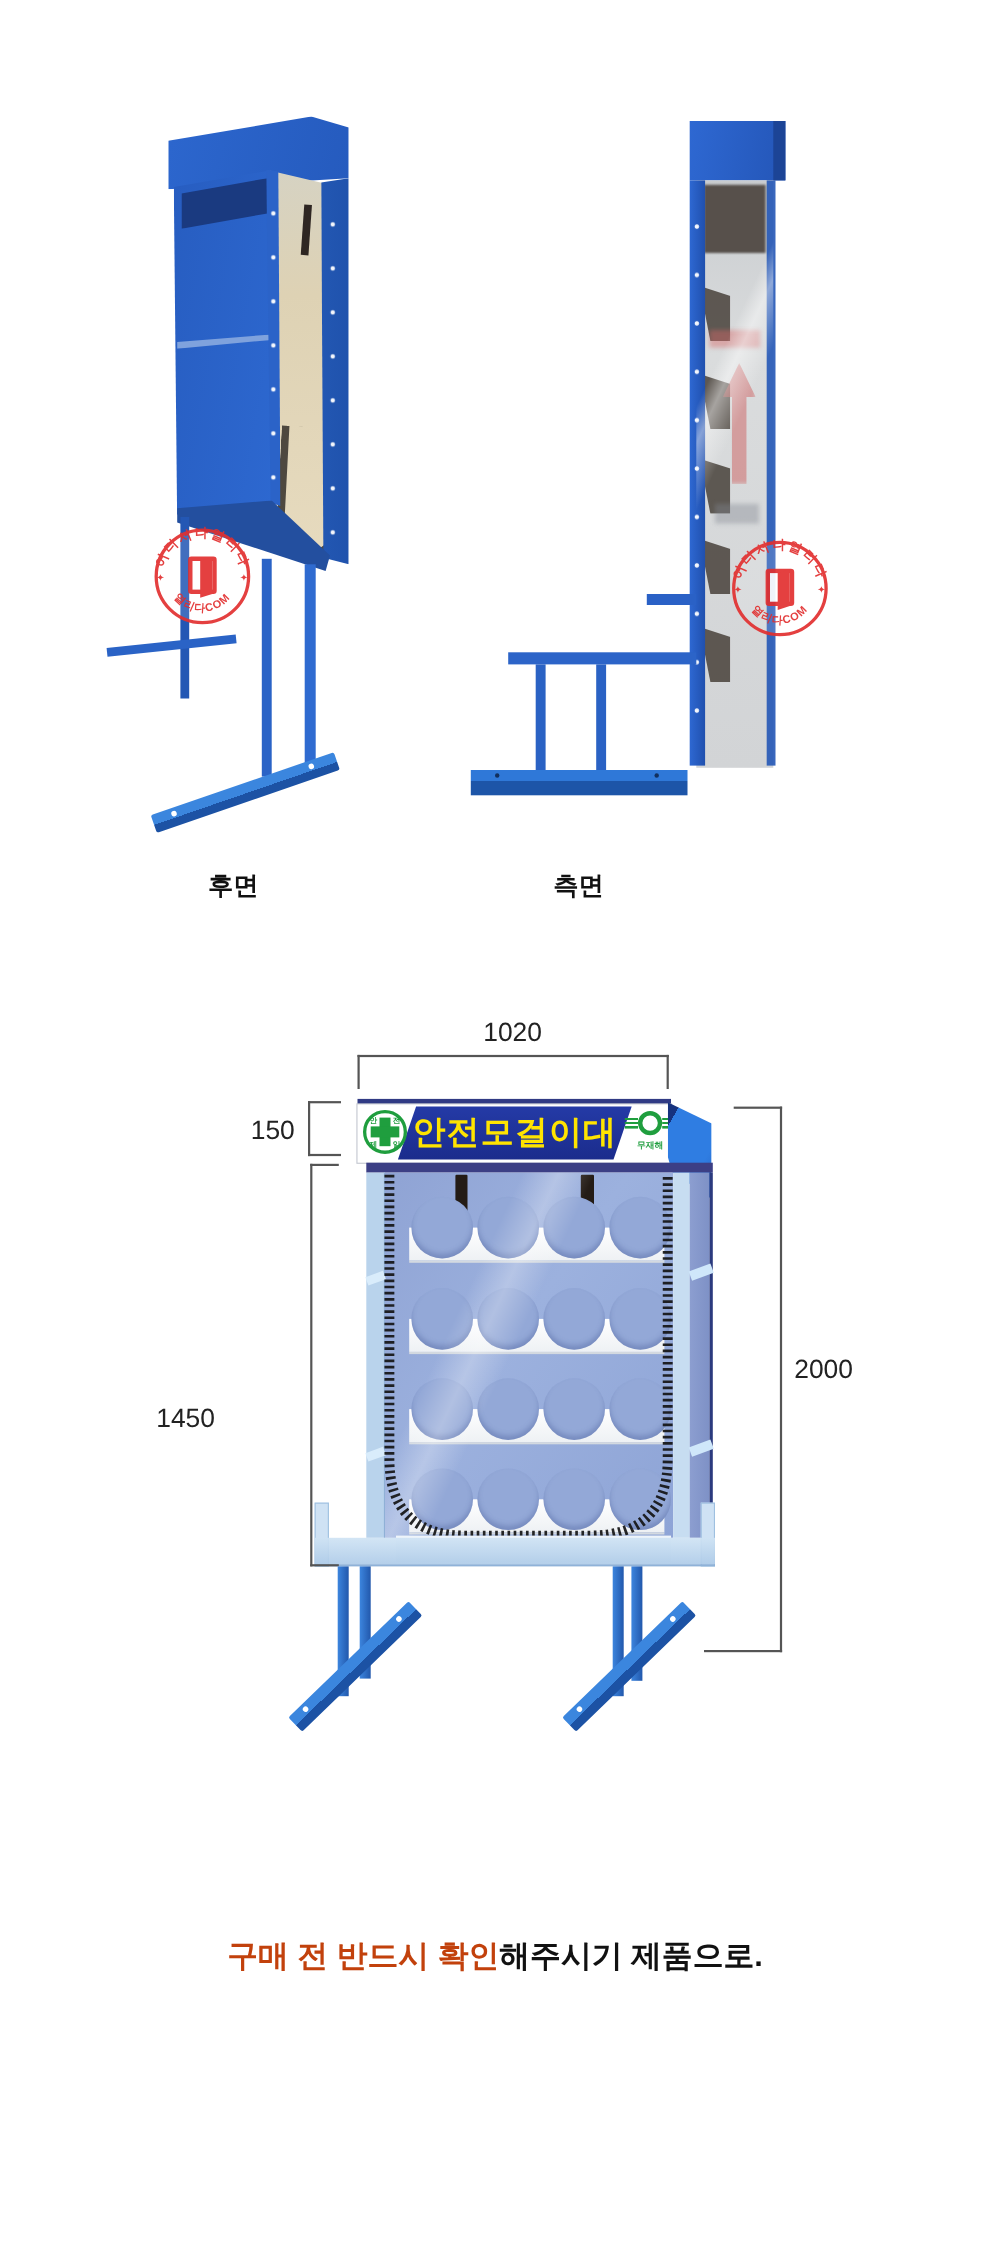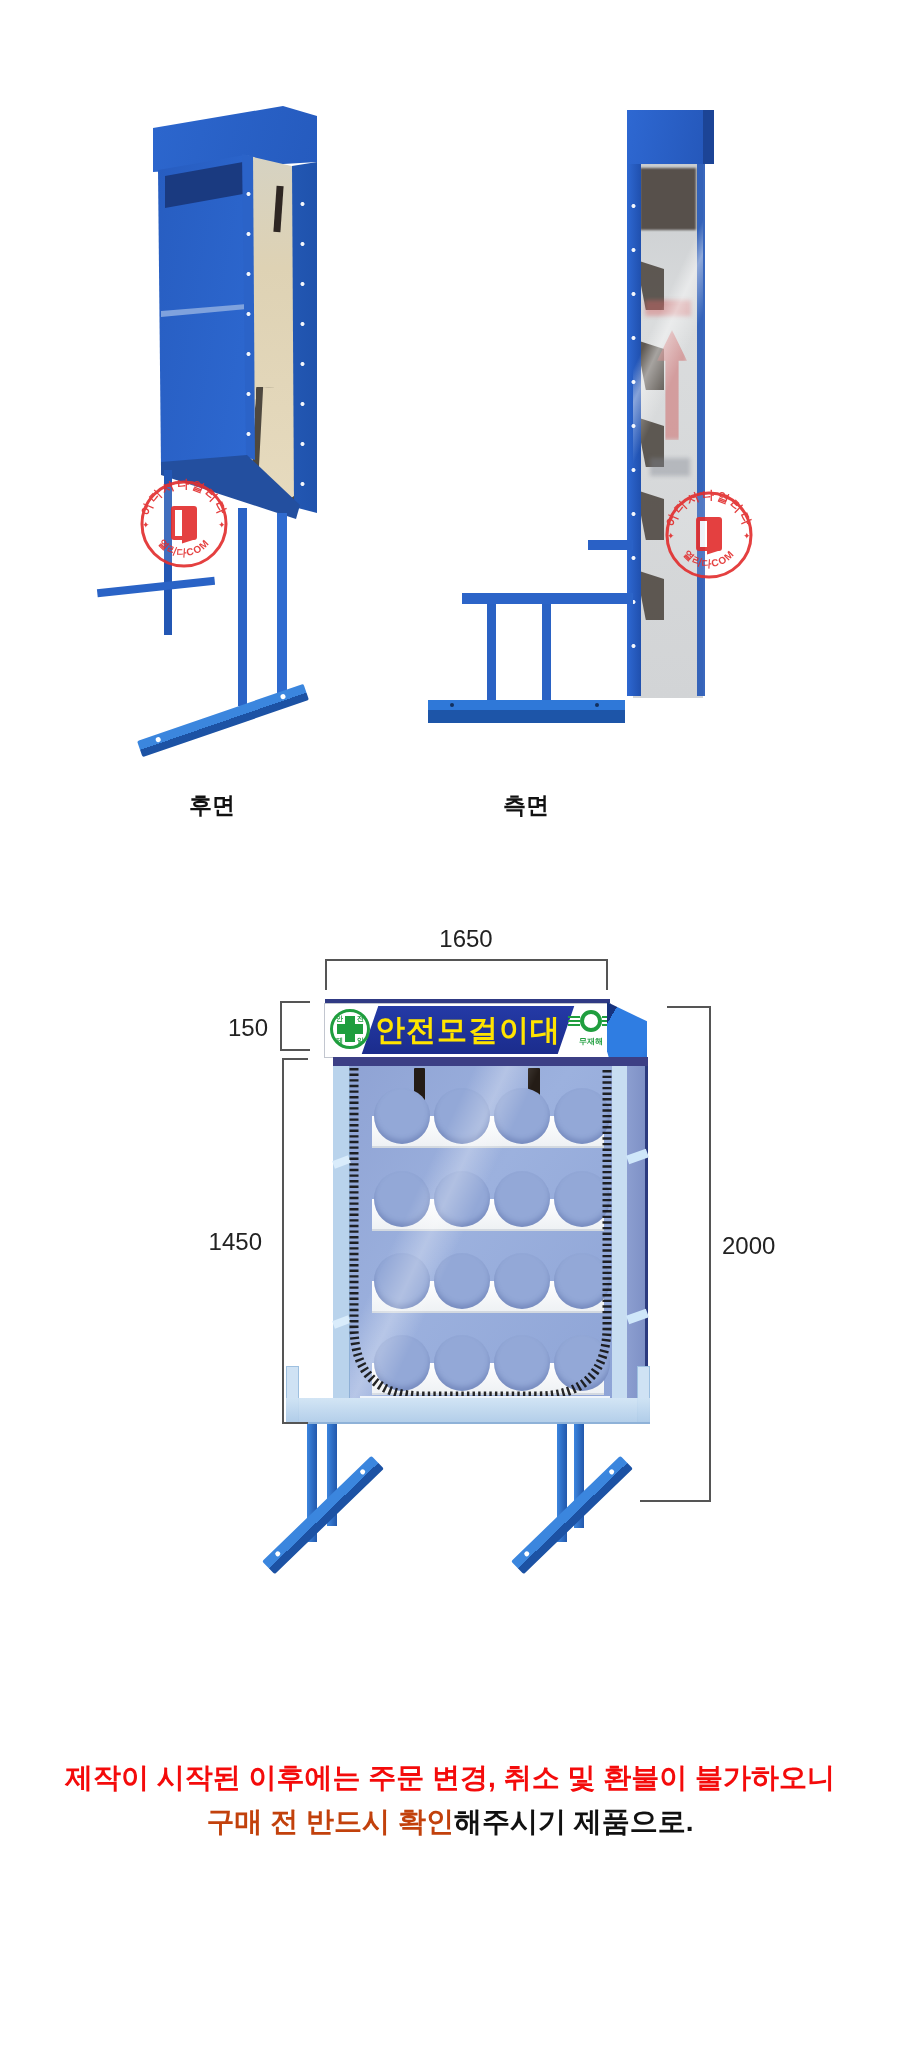--- a/index.html
+++ b/index.html
@@ -126,21 +126,21 @@
     <text x="4" y="50" font-size="9" fill="#e23030">✦</text>
     <text x="80" y="50" font-size="9" fill="#e23030">✦</text>
     <rect x="33" y="28" width="26" height="34" rx="3" fill="#e23030"></rect>
     <rect x="37" y="32" width="18" height="26" fill="#ffffff"></rect>
     <polygon points="44,32 55,28.5 55,62 44,65.5" fill="#e23030"></polygon>
   </svg>
 
   <div class="abs lbl" style="left:152px;top:790px;width:120px;">후면</div>
   <div class="abs lbl" style="left:466px;top:790px;width:120px;text-align:center;">측면</div>
 
-  <div class="abs dim" style="left:406px;top:925px;width:120px;text-align:center;">1650</div>
+  <div class="abs dim" style="left:406px;top:925px;width:120px;text-align:center;">1020</div>
   <div class="abs dline" style="left:325px;top:959px;width:283px;height:2px;"></div>
   <div class="abs dline" style="left:325px;top:959px;width:2px;height:31px;"></div>
   <div class="abs dline" style="left:606px;top:959px;width:2px;height:31px;"></div>
 
   <div class="abs" style="left:325px;top:999px;width:285px;height:5px;background:#303a84;"></div>
   <div class="abs" style="left:325px;top:1004px;width:285px;height:53px;background:#fff;box-shadow:0 0 0 1px #c2c6cf;"></div>
   <div class="abs" style="left:370px;top:1006px;width:196px;height:48px;background:linear-gradient(180deg,#243aa6,#1b2c8c);transform:skewX(-19deg);">
     <div style="transform:skewX(19deg);width:100%;height:48px;line-height:48px;text-align:center;color:#ffe400;font-size:30px;font-weight:800;letter-spacing:1px;">안전모걸이대</div>
   </div>
 
@@ -214,21 +214,21 @@
 
   <svg class="abs" style="left:340px;top:1060px;" width="280" height="350" viewBox="0 0 280 350">
     <path d="M14,8 L14,266 Q14,336 84,336 L196,336 Q267,336 267,266 L267,8" fill="none" stroke="#141414" stroke-width="9" stroke-dasharray="2.4 3.2" opacity="0.92"></path>
   </svg>
 
   <div class="abs" style="left:286px;top:1366px;width:13px;height:58px;background:#cfe2f4;border:1px solid #9ec0e0;box-sizing:border-box;"></div>
   <div class="abs" style="left:637px;top:1366px;width:13px;height:58px;background:#cfe2f4;border:1px solid #9ec0e0;box-sizing:border-box;"></div>
   <div class="abs" style="left:360px;top:1396px;width:250px;height:24px;background:#eef4fa;"></div>
   <div class="abs" style="left:286px;top:1398px;width:364px;height:26px;background:linear-gradient(180deg,rgba(207,227,244,.92),rgba(174,203,232,.92));border-bottom:2px solid #8fb2d8;box-sizing:border-box;"></div>
 
-  <div class="abs dim" style="left:142px;top:1228px;width:120px;text-align:right;">1450</div>
+  <div class="abs dim" style="left:142px;top:1276px;width:120px;text-align:left;">1450</div>
   <div class="abs dline" style="left:282px;top:1058px;width:2px;height:366px;"></div>
   <div class="abs dline" style="left:282px;top:1058px;width:26px;height:2px;"></div>
   <div class="abs dline" style="left:282px;top:1422px;width:26px;height:2px;"></div>
 
   <div class="abs dim" style="left:722px;top:1232px;width:120px;text-align:left;">2000</div>
   <div class="abs dline" style="left:709px;top:1006px;width:2px;height:496px;"></div>
   <div class="abs dline" style="left:667px;top:1006px;width:44px;height:2px;"></div>
   <div class="abs dline" style="left:640px;top:1500px;width:71px;height:2px;"></div>
 
   <div class="abs leg" style="left:307px;top:1424px;width:10px;height:118px;"></div>
@@ -238,19 +238,18 @@
   <div class="abs foot" style="left:247px;top:1506px;width:152px;height:18px;transform:rotate(-44deg);">
     <span class="hole" style="left:14px;"></span>
       <span class="hole" style="left:132px;"></span>
   </div>
   <div class="abs foot" style="left:496px;top:1506px;width:152px;height:18px;transform:rotate(-44deg);">
     <span class="hole" style="left:14px;"></span>
       <span class="hole" style="left:132px;"></span>
   </div>
 
   <div class="abs notice" style="left:0;top:1756px;">
-    <div style="color:#f40b0b;">제작이 시작된 이후에는 주문 변경, 취소 및 환불이 불가하오니</div>
     <div>
       <span style="color:#c2410c;">구매 전 반드시 확인</span><span>해주시기 제품으로.</span>
     </div>
   </div>
 
 </div>
 
 </body></html>

